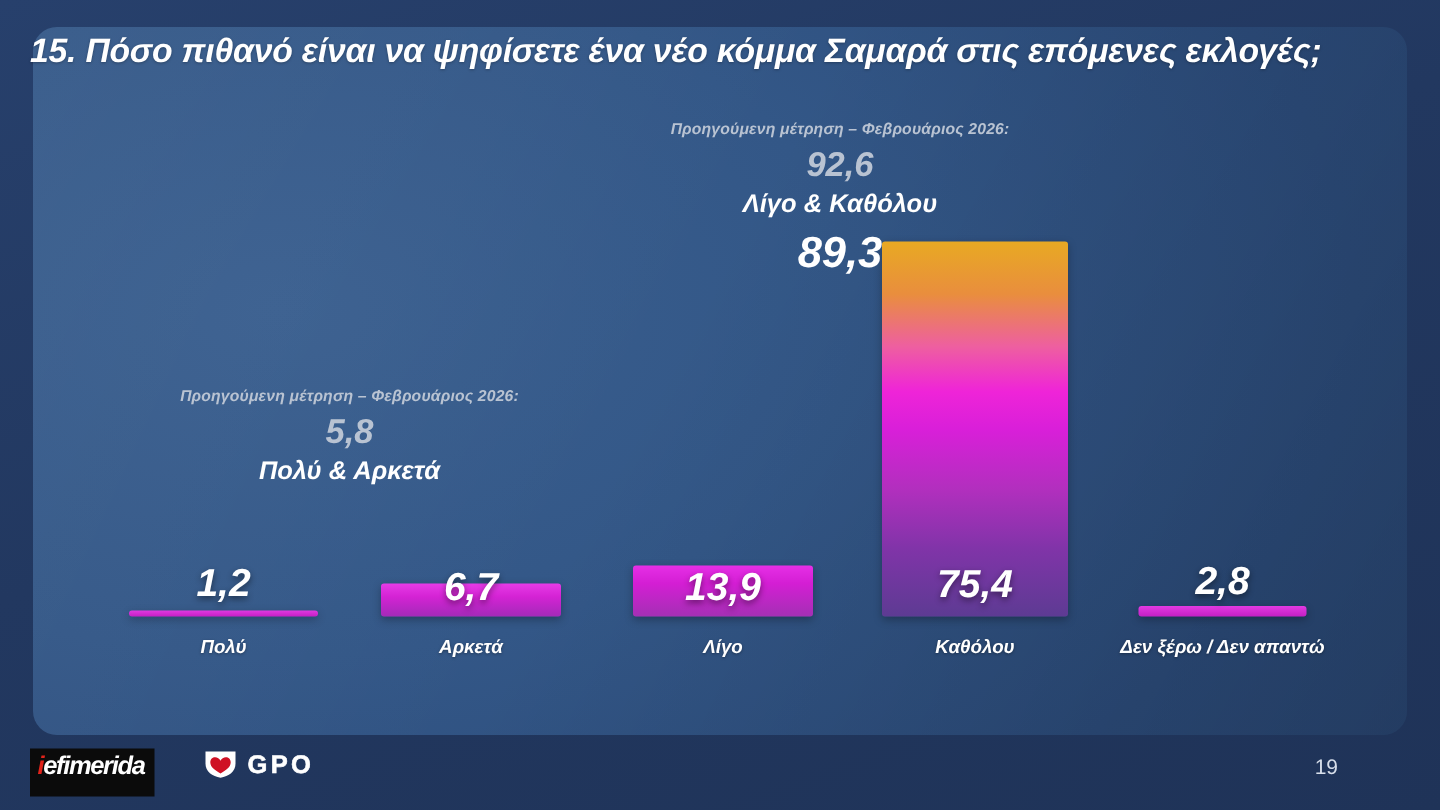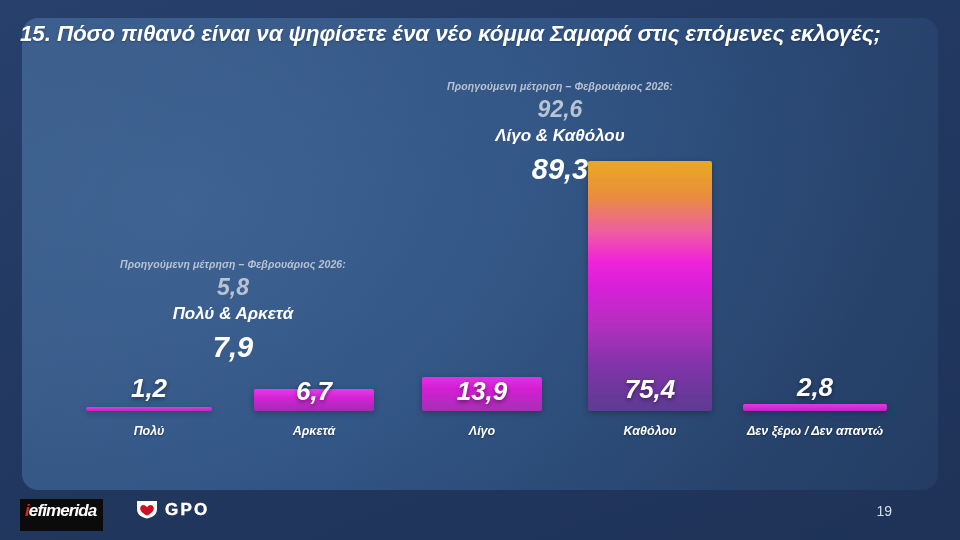--- a/index.html
+++ b/index.html
@@ -235,21 +235,20 @@
     <div class="prev-label">Προηγούμενη μέτρηση – Φεβρουάριος 2026:</div>
     <div class="prev-value">92,6</div>
     <div class="group-label">Λίγο &amp; Καθόλου</div>
     <div class="group-value">89,3</div>
   </div>
 
   <div id="callout-left" class="callout">
     <div class="prev-label">Προηγούμενη μέτρηση – Φεβρουάριος 2026:</div>
     <div class="prev-value">5,8</div>
     <div class="group-label">Πολύ &amp; Αρκετά</div>
-    <div class="group-value">7,9</div>
   </div>
 
   <div id="chart">
 
     <div class="col" style="left: 42px;">
       <div class="bar-wrap">
         <div class="bar" style="width:126px; height:4px;
                     background:linear-gradient(180deg,#e03ae0 0%,#c51fc5 100%);">
           <div class="bar-value" style="bottom:10px;">1,2</div>
         </div>
@@ -290,21 +289,21 @@
                       #8034a8 82%,
                       #5d3b93 100%);">
           <div class="bar-value" style="bottom:9px;">75,4</div>
         </div>
       </div>
       <div class="cat-label">Καθόλου</div>
     </div>
 
     <div class="col" style="left: 708px;">
       <div class="bar-wrap">
-        <div class="bar" style="width:144px; height:7px;
+        <div class="bar" style="width:112px; height:7px;
                     background:linear-gradient(180deg,#e23ae2 0%,#c31fc3 100%);">
           <div class="bar-value" style="bottom:11px;">2,8</div>
         </div>
       </div>
       <div class="cat-label">Δεν ξέρω / Δεν απαντώ</div>
     </div>
 
   </div>
 
   <div id="footer">

